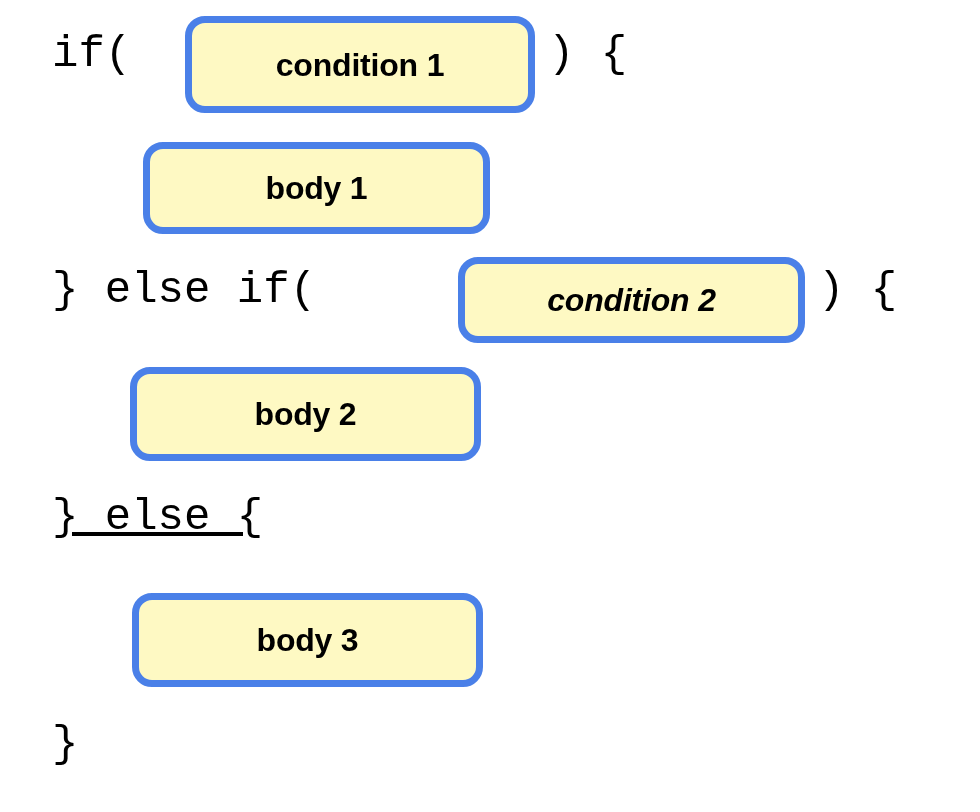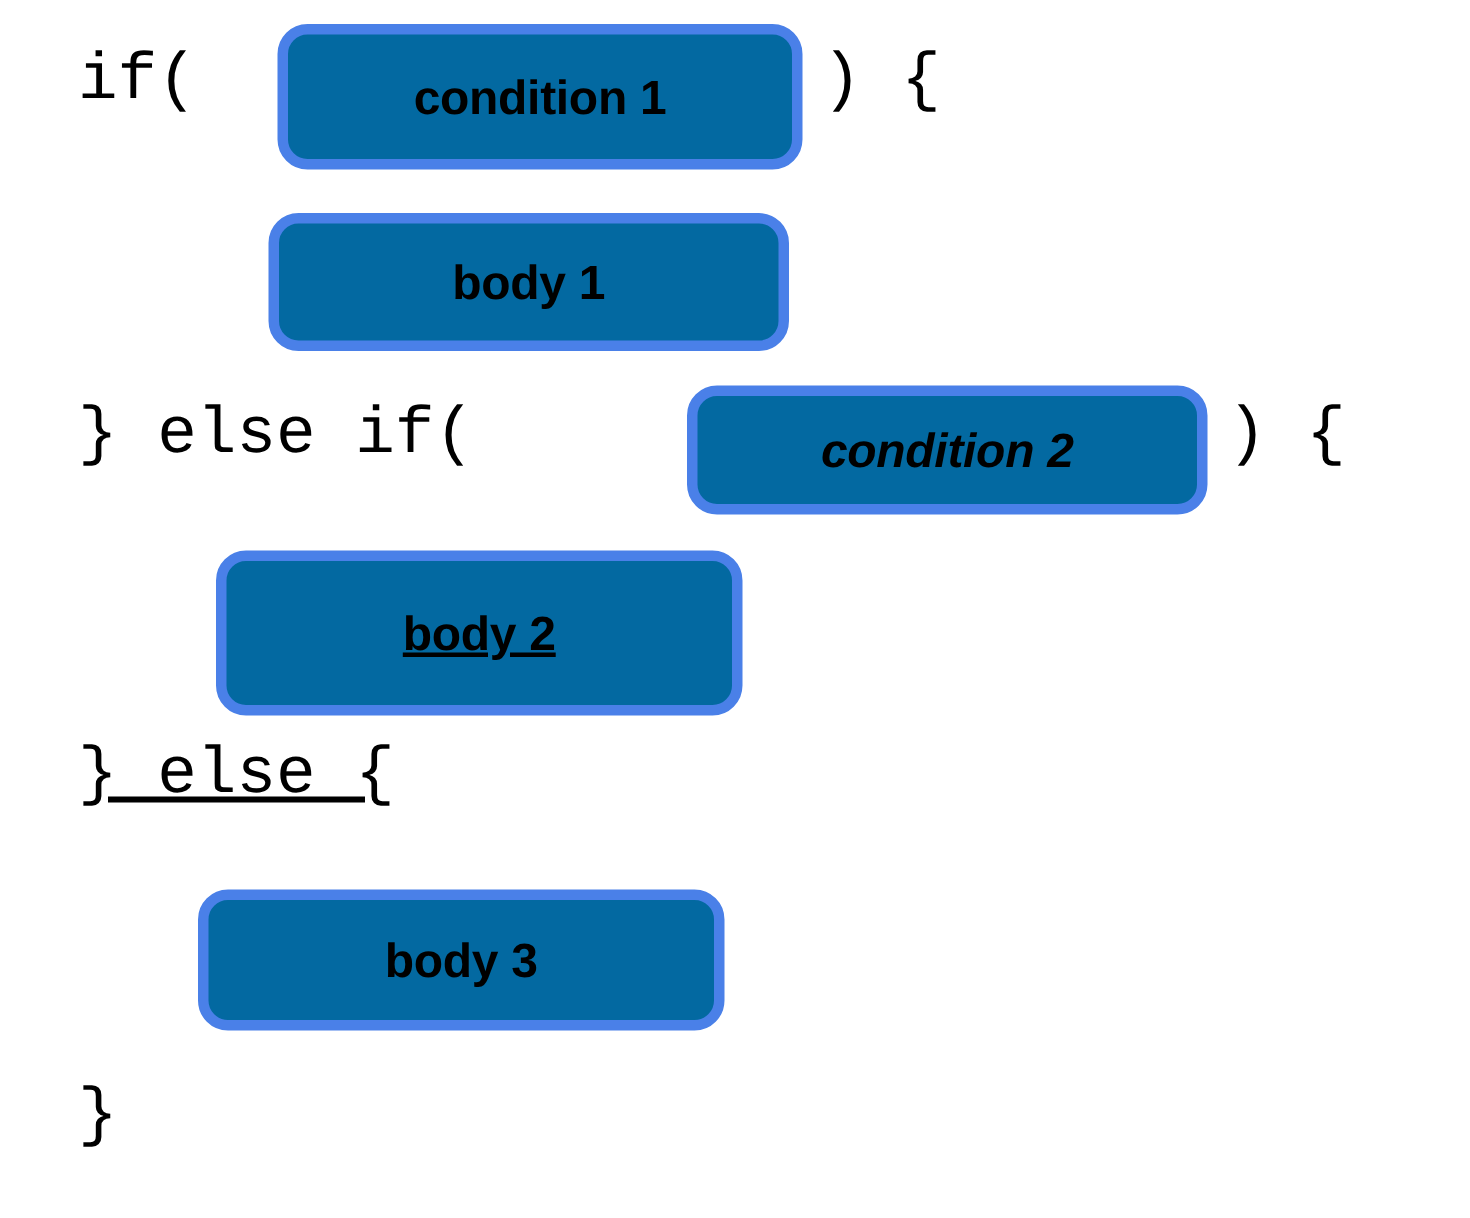--- a/index.html
+++ b/index.html
@@ -30,21 +30,21 @@
     line-height: 1;
     color: #000000;
     white-space: pre;
     letter-spacing: 0px;
   }
 
   
   .slot {
     position: absolute;
     box-sizing: border-box;
-    background: #0369a1;
+    background: #fef9c3;
     border: 7px solid var(--accent, #4a80e8);
     border-radius: 20px;
     display: flex;
     align-items: center;
     justify-content: center;
   }
   .slot-label {
     font-family: "Liberation Sans", sans-serif;
     font-weight: 700;
     font-size: 32px;
@@ -53,29 +53,29 @@
     white-space: nowrap;
     letter-spacing: -0.2px;
   }
 
   
   .t-if        { left: 52px;  top: 32px; }
   .slot-cond1  { left: 185px; top: 16px;  width: 350px;  height: 97px; }
   .t-l1-close  { left: 548px; top: 32px; }
 
   
-  .slot-body1  { left: 143px; top: 142px; width: 347px;  height: 92px; margin-left: 36px; }
+  .slot-body1  { left: 143px; top: 142px; width: 347px;  height: 92px; }
 
   
   .t-elseif    { left: 52px;  top: 268px; }
   .slot-cond2  { left: 458px; top: 257px; width: 347px;  height: 86px; font-style: italic; }
   .t-l3-close  { left: 818px; top: 268px; }
 
   
-  .slot-body2  { left: 144px; top: 367px; width: 351px;  height: 110px; text-decoration: underline; }
+  .slot-body2  { left: 130px; top: 367px; width: 351px;  height: 94px; }
 
   
   .t-else      { left: 52px;  top: 495px; text-decoration: underline; }
 
   
   .slot-body3  { left: 132px; top: 593px; width: 351px;  height: 94px; }
 
   
   .t-end       { left: 52px;  top: 722px; }
 </style>

